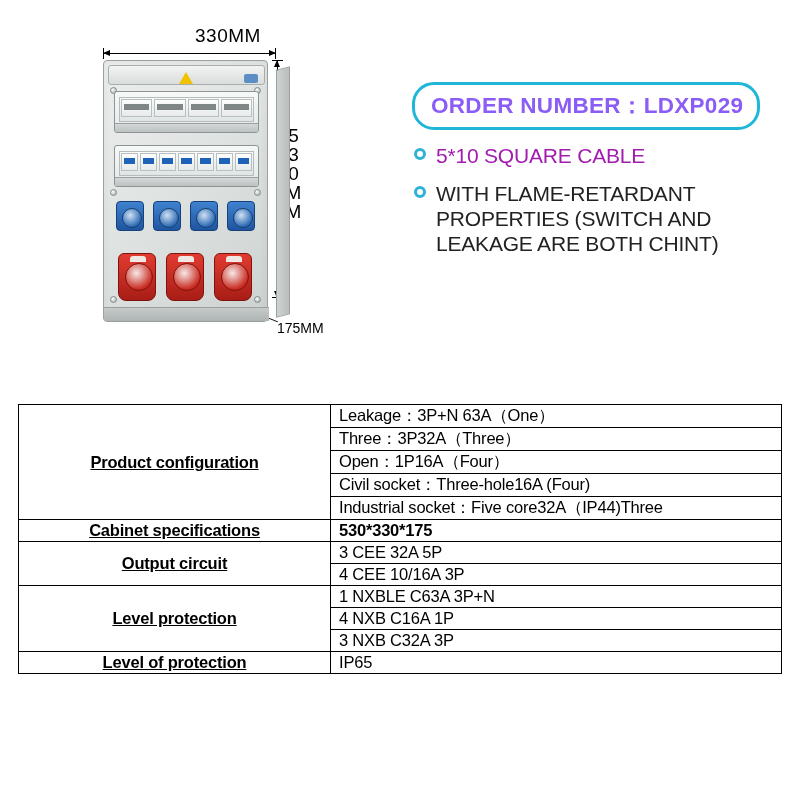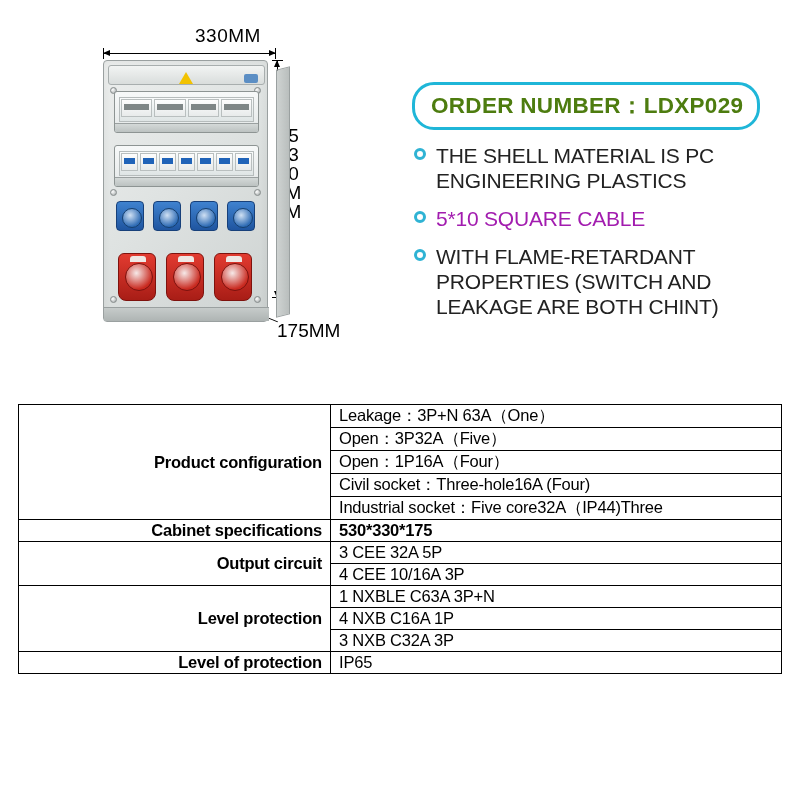--- a/index.html
+++ b/index.html
@@ -96,21 +96,21 @@
     border-left: 3.5px solid transparent;
     border-right: 3.5px solid transparent;
   }
   .arrow-u { top: 0; border-bottom: 7px solid #000; }
   .arrow-d { bottom: 0; border-top: 7px solid #000; }
 
   
   .dim-depth-label {
     position: absolute;
     left: 192px; top: 305px;
-    font-size: 19px;
+    font-size: 14px;
     color: #000;
   }
   .dim-depth-line {
     position: absolute;
     left: 160px; top: 300px;
     width: 34px; height: 1px;
     background: #000;
     transform: rotate(22deg);
   }
 
@@ -271,21 +271,21 @@
   #info-panel {
     position: absolute;
     left: 412px; top: 82px;
     width: 378px;
   }
   #order-pill {
     display: inline-block;
     border: 3px solid #1fb6d8;
     border-radius: 22px;
     padding: 5px 14px 6px 16px;
-    color: #4d7c0f;
+    color: #8b5cf6;
     font-size: 22.5px;
     font-weight: bold;
     letter-spacing: .3px;
     white-space: nowrap;
   }
   .bullet-item {
     position: relative;
     padding-left: 24px;
     margin-top: 13px;
     font-size: 21px;
@@ -314,24 +314,25 @@
   #spec-table td {
     border: 1.6px solid #000;
     padding: 0 8px;
     font-size: 16.5px;
     color: #000;
     height: 22px;
     vertical-align: middle;
   }
   td.label-cell {
     width: 312px;
-    text-align: right;
+    text-align: center;
     font-size: 20px;
     font-weight: bold;
     letter-spacing: -.2px;
+    text-decoration: underline;
   }
   td.value-cell {
     text-align: left;
     letter-spacing: -.2px;
   }
   td.value-red {
     color: #e8131a;
     font-weight: bold;
     font-size: 17px;
   }
@@ -411,45 +412,41 @@
           <span class="sock-red" style="left:110px;"></span>
 
           <div class="box-base"></div>
         </div>
       </div>
     </div>
 
     <div id="info-panel">
       <div id="order-pill">ORDER NUMBER：LDXP029</div>
 
-      <div class="bullet-item">
-        <span class="bullet-dot"></span>
-        <span>THE SHELL MATERIAL IS PC ENGINEERING PLASTICS</span>
-      </div>
 
       <div class="bullet-item highlight">
         <span class="bullet-dot"></span>
         <span>5*10 SQUARE CABLE</span>
       </div>
 
       <div class="bullet-item">
         <span class="bullet-dot"></span>
         <span>WITH FLAME-RETARDANT PROPERTIES (SWITCH AND LEAKAGE ARE BOTH CHINT)</span>
       </div>
     </div>
   </div>
 
   <table id="spec-table">
     <tbody>
       <tr>
         <td class="label-cell" rowspan="5">Product configuration</td>
         <td class="value-cell">Leakage：3P+N 63A（One）</td>
       </tr>
       <tr>
-        <td class="value-cell">Open：3P32A（Five）</td>
+        <td class="value-cell">Three：3P32A（Three）</td>
       </tr>
       <tr>
         <td class="value-cell">Open：1P16A（Four）</td>
       </tr>
       <tr>
         <td class="value-cell">Civil socket：Three-hole16A (Four)</td>
       </tr>
       <tr>
         <td class="value-cell">Industrial socket：Five core32A（IP44)Three</td>
       </tr>

